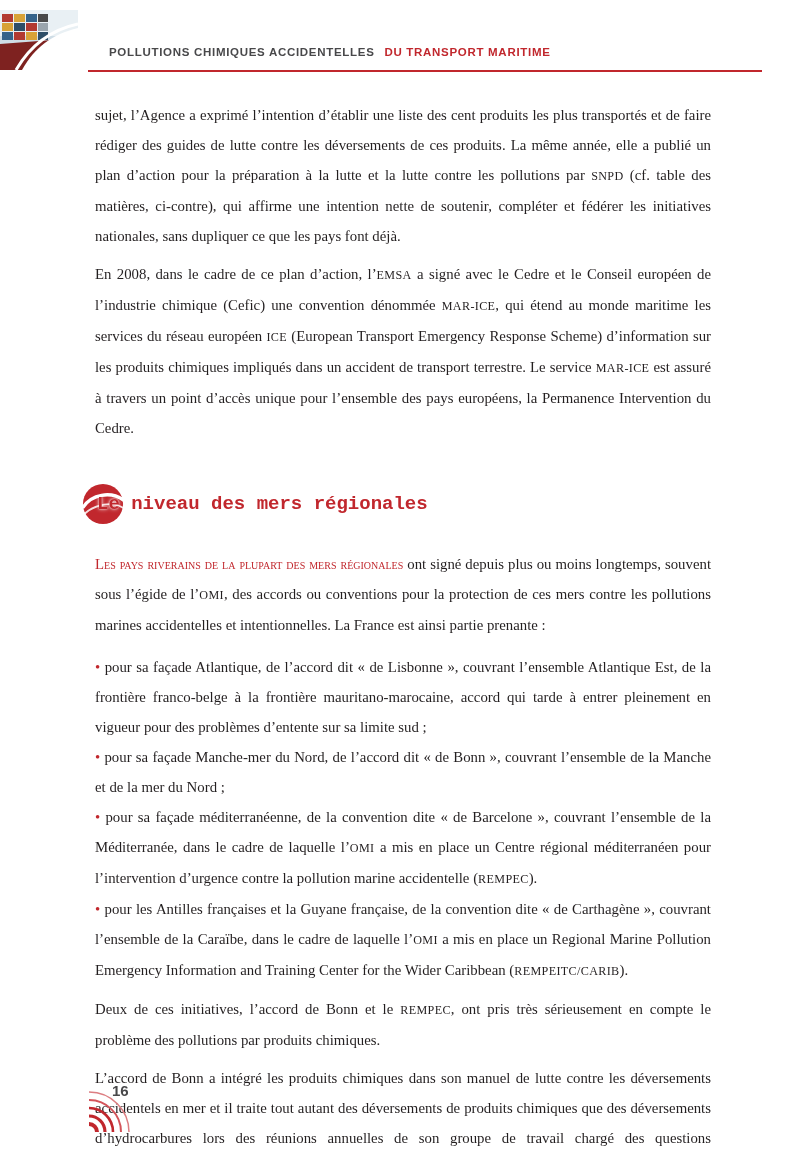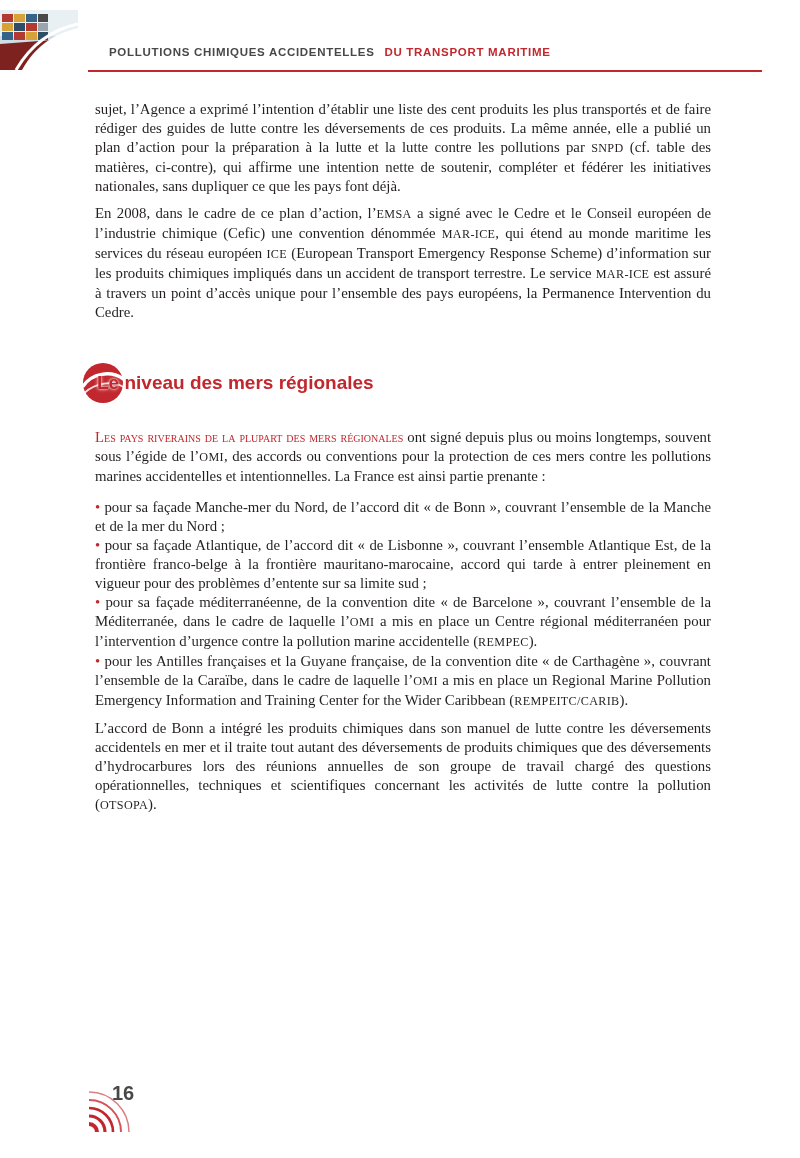--- a/index.html
+++ b/index.html
@@ -43,53 +43,53 @@
 
   
   .content {
     position: absolute;
     left: 95px; top: 100px;
     width: 616px;
   }
   .body-text {
     margin: 0 0 8px 0;
     font-size: 14.8px;
-    line-height: 19px;
+    line-height: 30px;
     text-align: justify;
   }
   .no-gap { margin-bottom: 12px; }
   .run-sc { font-size: 0.82em; letter-spacing: 0.35px; }
   .run-i  { }
   .run-redsc { font-variant: small-caps; color: var(--accent-red, #c1272d); }
 
   
   .section-heading { position: relative; margin: 40px 0 24px 0; height: 42px; }
   .sphere { position: absolute; left: -13px; top: 0; width: 42px; height: 42px; z-index: 0; }
   .section-title {
     position: relative; z-index: 1;
     margin: 0; padding: 10px 0 0 2px;
-    font-family: Liberation Sans, sans-serif;
+    font-family: Liberation Mono, monospace;
     font-size: 19px;
     font-weight: bold;
     color: var(--accent-red, #c1272d);
     text-shadow: 0 0 2px rgba(255,255,255,0.95), 0 0 4px rgba(255,255,255,0.8);
   }
 
   
   .bullet-list { margin: 0 0 8px 0; }
   .bullet-item { margin: 0; }
   .bullet-dot { color: var(--accent-red, #c1272d); }
 
   
   .footer { position: absolute; left: 86px; top: 1072px; width: 80px; height: 64px; }
   .arcs { position: absolute; left: 0; top: 0; }
   .page-number {
     position: absolute; left: 26px; top: 10px;
     font-family: "Liberation Sans", sans-serif;
-    font-size: 20px; font-weight: bold;
+    font-size: 15px; font-weight: bold;
     color: var(--title-gray, #414042);
   }
 </style>
 </head>
 <body>
 
 <div class="page">
 
   <header>
     <div class="header-img">
@@ -133,26 +133,27 @@
           <path d="M1.5 25 C 10 12, 30 8, 43.5 18" stroke="#ffffff" stroke-width="3.5" fill="none" stroke-linecap="round"></path>
           <path d="M3 32 C 14 22, 32 19, 43 26" stroke="#ffffff" stroke-width="2" fill="none" stroke-linecap="round" opacity="0.85"></path>
         </svg>
       </span>
       <h2 class="section-title">Le niveau des mers régionales</h2>
     </div>
 
     <p class="body-text no-gap"><span class="run-redsc">Les pays riverains de la plupart des mers régionales</span><span> ont signé depuis plus ou moins longtemps, souvent sous l’égide de l’</span><span class="run-sc">OMI</span><span>, des accords ou conventions pour la protection de ces mers contre les pollutions marines accidentelles et intentionnelles. La France est ainsi partie prenante :</span></p>
 
     <div class="bullet-list">
+        <p class="body-text bullet-item"><span class="bullet-dot">• </span><span>pour sa façade Atlantique, de l’accord dit « de Lisbonne », couvrant l’ensemble Atlantique Est, de la frontière franco-belge à la frontière mauritano-marocaine, accord qui tarde à entrer pleinement en vigueur pour des problèmes d’entente sur sa limite sud ;</span></p>
         <p class="body-text bullet-item"><span class="bullet-dot">• </span><span>pour sa façade Manche-mer du Nord, de l’accord dit « de Bonn », couvrant l’ensemble de la Manche et de la mer du Nord ;</span></p>
-        <p class="body-text bullet-item"><span class="bullet-dot">• </span><span>pour sa façade Atlantique, de l’accord dit « de Lisbonne », couvrant l’ensemble Atlantique Est, de la frontière franco-belge à la frontière mauritano-marocaine, accord qui tarde à entrer pleinement en vigueur pour des problèmes d’entente sur sa limite sud ;</span></p>
         <p class="body-text bullet-item"><span class="bullet-dot">• </span><span>pour sa façade méditerranéenne, de la convention dite « de Barcelone », couvrant l’ensemble de la Méditerranée, dans le cadre de laquelle l’</span><span class="run-sc">OMI</span><span> a mis en place un Centre régional méditerranéen pour l’intervention d’urgence contre la pollution marine accidentelle (</span><span class="run-sc">REMPEC</span><span>).</span></p>
         <p class="body-text bullet-item"><span class="bullet-dot">• </span><span>pour les Antilles françaises et la Guyane française, de la convention dite « de Carthagène », couvrant l’ensemble de la Caraïbe, dans le cadre de laquelle l’</span><span class="run-sc">OMI</span><span> a mis en place un </span><span class="run-i">Regional Marine Pollution Emergency Information and Training Center for the Wider Caribbean</span><span> (</span><span class="run-sc">REMPEITC/CARIB</span><span>).</span></p>
       </div>
 
+    <p class="body-text"><span>Deux de ces initiatives, l’accord de Bonn et le </span><span class="run-sc">REMPEC</span><span>, ont pris très sérieusement en compte le problème des pollutions par produits chimiques.</span></p>
     <p class="body-text"><span>L’accord de Bonn a intégré les produits chimiques dans son manuel de lutte contre les déversements accidentels en mer et il traite tout autant des déversements de produits chimiques que des déversements d’hydrocarbures lors des réunions annuelles de son groupe de travail chargé des questions opérationnelles, techniques et scientifiques concernant les activités de lutte contre la pollution (</span><span class="run-sc">OTSOPA</span><span>).</span></p>
   </main>
 
   <footer class="footer">
     <svg class="arcs" width="70" height="64" viewBox="0 0 70 64">
       <g fill="none">
         <path d="M3 52 A 8 8 0 0 1 11 60" stroke="#c1272d" stroke-width="4"></path>
         <path d="M3 44 A 16 16 0 0 1 19 60" stroke="#c1272d" stroke-width="3.2"></path>
         <path d="M3 36 A 24 24 0 0 1 27 60" stroke="#c1272d" stroke-width="2.6"></path>
         <path d="M3 28 A 32 32 0 0 1 35 60" stroke="#d4545a" stroke-width="2"></path>

